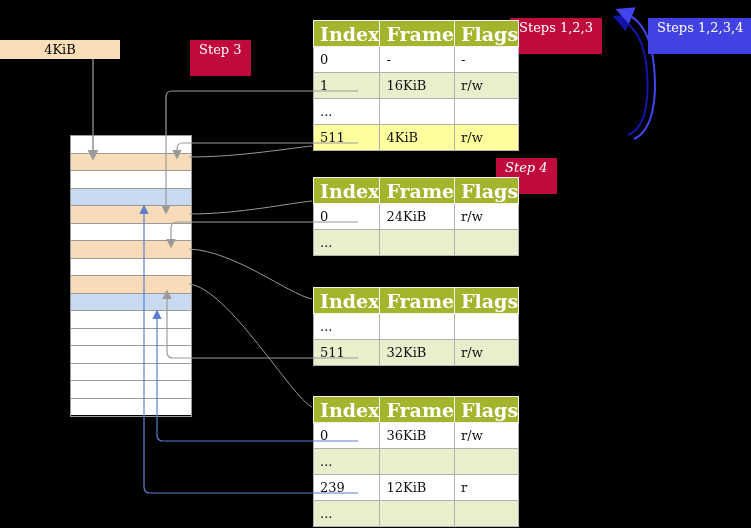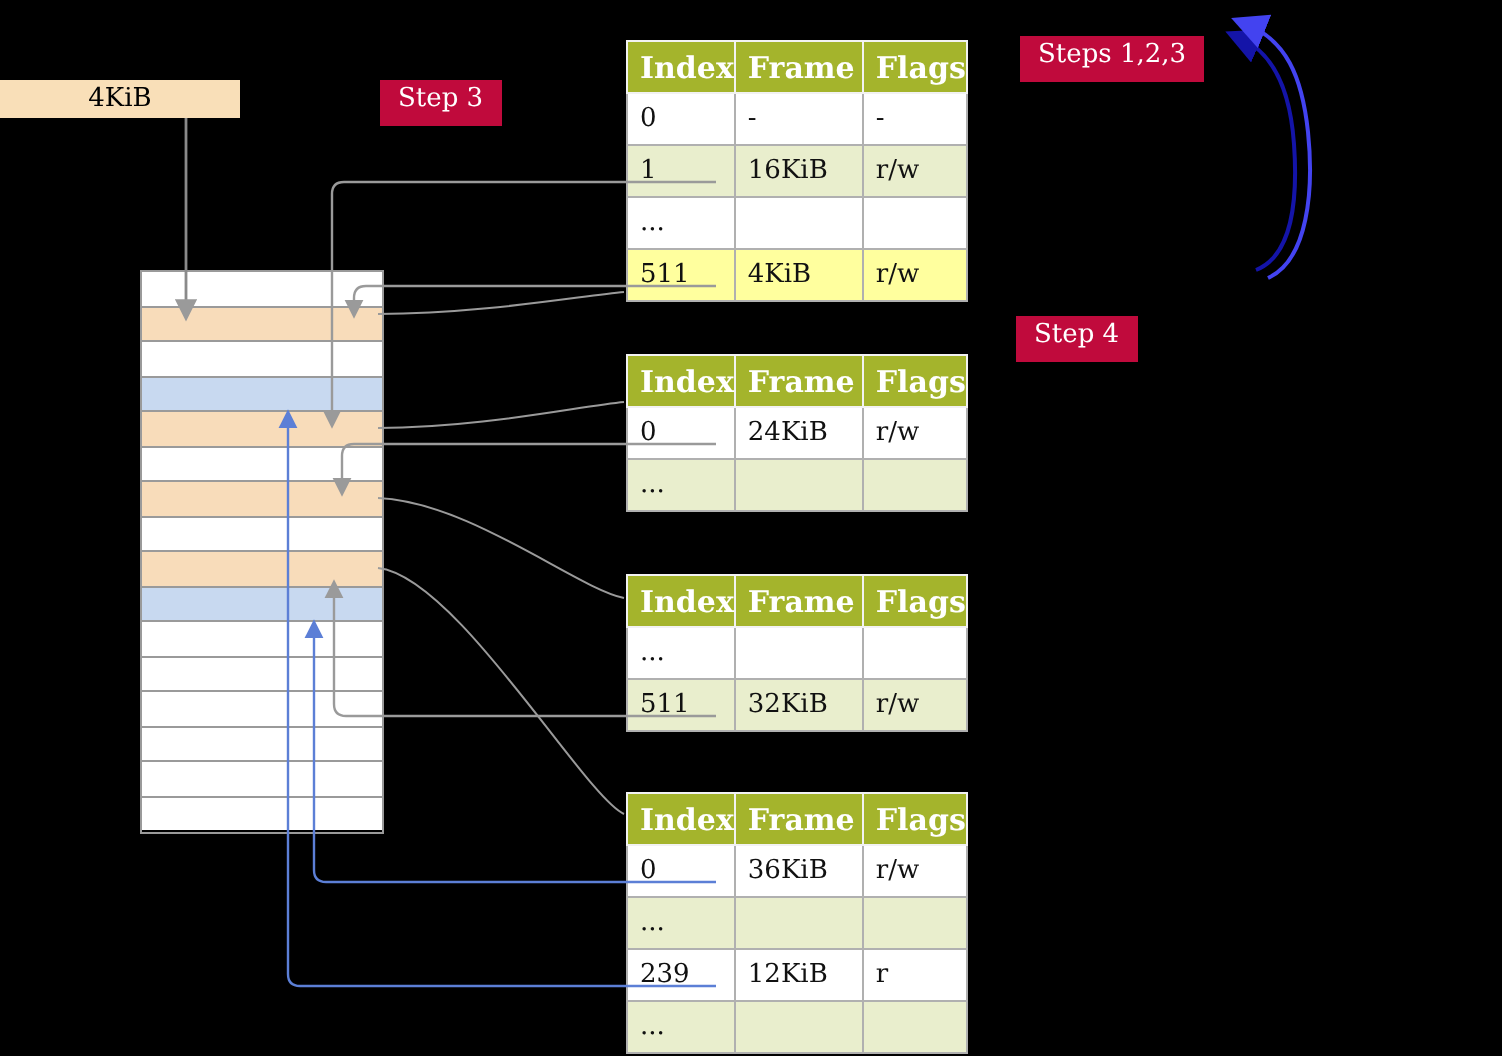--- a/index.html
+++ b/index.html
@@ -2,35 +2,35 @@
 <html><head>
 <meta charset="utf-8">
 <style>
   html,body { margin:0; padding:0; background:#000; }
   .canvas {
     position:relative; width:751px; height:528px; background:#000;
     font-family:"DejaVu Serif", "Liberation Serif", serif; overflow:hidden;
   }
   
   .badge {
-    position:absolute; height:23px; line-height:19px; padding:0 9px;
+    position:absolute; height:36px; line-height:19px; padding:0 9px;
     color:#fff; font-size:13px; white-space:nowrap;
   }
   .badge.red  { background:#c00a3c; }
   .badge.blue { background:#4242e3; }
   
   .cr3 {
     position:absolute; left:0; top:40px; width:120px; height:19px;
     background:#f9dfb8; color:#000; font-size:13px; line-height:19px; text-align:center;
   }
   
   .tablepos { position:absolute; }
   table.ptable { border-collapse:collapse; }
   table.ptable th {
-    background:#a4b42c; color:#fff; font-weight:bold; font-size:15px;
+    background:#a4b42c; color:#fff; font-weight:bold; font-size:19px;
     border:1px solid #f2f2f2; height:26px; box-sizing:border-box;
     padding:0 0 0 6px; text-align:left;
   }
   table.ptable td {
     font-size:13px; color:#111; border:1px solid #b0b0b0; height:26px;
     box-sizing:border-box; padding:0 0 0 6px; text-align:left; background:#fff;
   }
   tr.white td     { background:#ffffff; }
   tr.green td     { background:#e9eecd; }
   tr.highlight td { background:#ffff9e; }
@@ -49,21 +49,22 @@
 </style>
 </head>
 <body>
 
 <div class="canvas">
 
   <div class="cr3">4KiB</div>
 
   <div class="badge red" style="left:190px; top:40px;">Step 3</div>
   <div class="badge red" style="left:510px; top:18px;">Steps 1,2,3</div>
-  <div class="badge red" style="left:508px; top:158px;">Step 4</div>
+  <div class="badge blue" style="left:648px; top:18px;">Steps 1,2,3,4</div>
+  <div class="badge red" style="left:496px; top:158px;font-style:italic;">Step 4</div>
 
   <div class="stack">
       <div class="srow empty"></div>
       <div class="srow page-table"></div>
       <div class="srow empty"></div>
       <div class="srow mapped"></div>
       <div class="srow page-table"></div>
       <div class="srow empty"></div>
       <div class="srow page-table"></div>
       <div class="srow empty"></div>

